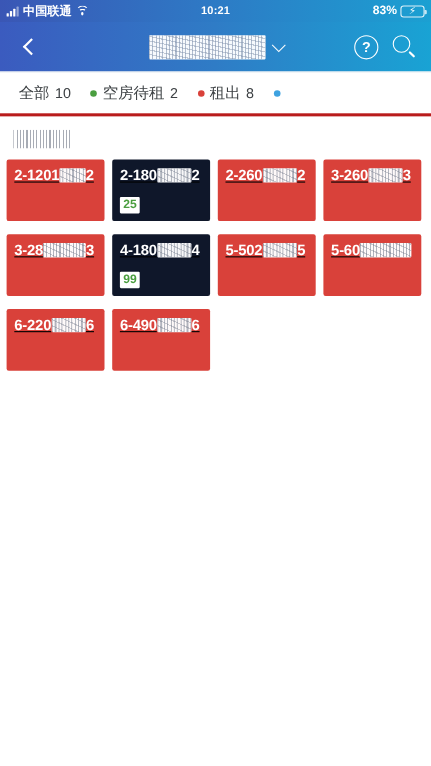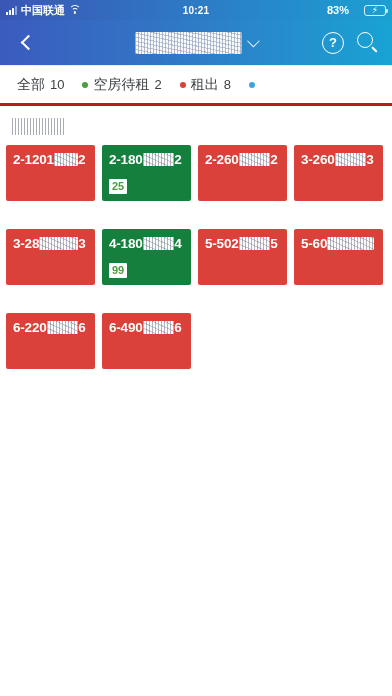--- a/index.html
+++ b/index.html
@@ -34,21 +34,21 @@
     left: 0; right: 0;
     text-align: center;
     font-size: 10px;
     font-weight: bold;
     letter-spacing: 0.2px;
   }
   .sb-right {
     margin-left: auto;
     display: flex;
     align-items: center;
-    gap: 15px;
+    gap: 3px;
     font-size: 11px;
     font-weight: bold;
     z-index: 2;
   }
   .signal-bars { display: flex; align-items: flex-end; gap: 1px; height: 9px; }
   .signal-bars i { display: block; width: 2px; background: #ffffff; border-radius: 0.5px; }
   .signal-bars i:nth-child(1) { height: 3px; }
   .signal-bars i:nth-child(2) { height: 5px; }
   .signal-bars i:nth-child(3) { height: 7px; }
   .signal-bars i:nth-child(4) { height: 9px; opacity: 0.45; }
@@ -260,34 +260,35 @@
       repeating-linear-gradient(90deg,
         rgba(60,70,90,0.45) 0 1px,
         rgba(255,255,255,0) 1px 3px),
       repeating-linear-gradient(0deg,
         rgba(255,255,255,0.9) 0 2px,
         rgba(255,255,255,0) 2px 6px);
   }
   .card-grid {
     display: grid;
     grid-template-columns: repeat(4, 89px);
-    gap: 28px 7px;
+    gap: 12px 7px;
     padding-left: 0;
+    text-decoration: underline;
   }
   .card {
     height: 56px;
     border-radius: 2px;
     position: relative;
     padding: 8px 5px 4px 7px;
     color: #ffffff;
     cursor: pointer;
     overflow: hidden;
   }
   .card.red { background: #d9413a; }
-  .card.green { background: #15803d; }
+  .card.green { background: #0f172a; }
   .card-title {
     font-size: 13.5px;
     font-weight: bold;
     letter-spacing: -0.2px;
     line-height: 1;
     white-space: nowrap;
     position: relative;
     display: flex;
     align-items: center;
     gap: 0;

